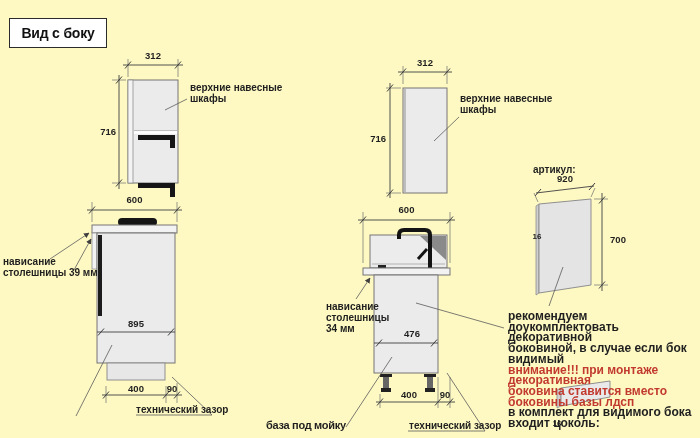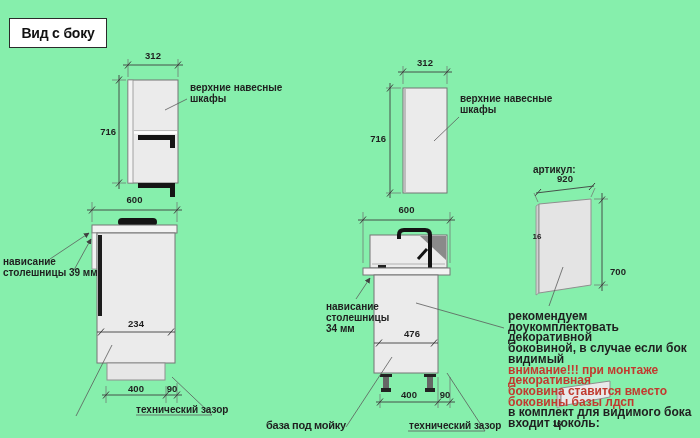--- a/index.html
+++ b/index.html
@@ -1,16 +1,16 @@
 <!DOCTYPE html>
 <html><head>
 <meta charset="utf-8">
 <style>
   html,body{margin:0;padding:0;background:#fff;}
-  #canvas{position:relative;width:700px;height:438px;background:#86efac;overflow:hidden;
+  #canvas{position:relative;width:700px;height:438px;background:#fef9c3;overflow:hidden;
           font-family:"Liberation Sans",sans-serif;}
   svg{position:absolute;left:0;top:0;}
   .cab{fill:#ebebeb;stroke:#757575;stroke-width:1;}
   .cabl{fill:#f3f3f3;stroke:#8f8f8f;stroke-width:0.8;}
   .cab2{fill:#e7e7e7;stroke:#8f8f8f;stroke-width:1;}
   .counter{fill:#f2f2f2;stroke:#757575;stroke-width:1;}
   .dim{stroke:#3f3f3f;stroke-width:0.9;fill:none;}
   .ext{stroke:#6f6f6f;stroke-width:0.7;}
   .tick{stroke:#3f3f3f;stroke-width:1;}
   .ldr{stroke:#5a5a5a;stroke-width:0.8;fill:none;}
@@ -195,21 +195,21 @@
 
   <div class="titlebox">Вид с боку</div>
 
   <div class="txt dimnum ctr" style="left:128px;top:50px;width:50px;">312</div>
   <div class="txt dimnum rgt" style="left:88px;top:126px;width:28px;">716</div>
   <div class="txt small" style="left:190px;top:82px;">
     <div>верхние навесные</div>
     <div>шкафы</div>
   </div>
   <div class="txt dimnum ctr" style="left:92px;top:194px;width:85px;">600</div>
-  <div class="txt dimnum ctr" style="left:97px;top:318px;width:78px;">234</div>
+  <div class="txt dimnum ctr" style="left:97px;top:318px;width:78px;">895</div>
   <div class="txt dimnum ctr" style="left:106px;top:383px;width:60px;">400</div>
   <div class="txt dimnum ctr" style="left:160px;top:383px;width:24px;">90</div>
   <div class="txt small" style="left:136px;top:404px;">технический зазор</div>
   <div class="txt small" style="left:3px;top:256px;">
     <div>нависание</div>
     <div>столешницы 39 мм</div>
   </div>
 
   <div class="txt dimnum ctr" style="left:403px;top:57px;width:44px;">312</div>
   <div class="txt dimnum rgt" style="left:358px;top:133px;width:28px;">716</div>
@@ -225,21 +225,21 @@
   <div class="txt small" style="left:326px;top:301px;">
     <div>нависание</div>
     <div>столешницы</div>
     <div>34 мм</div>
   </div>
   <div class="txt caption" style="left:266px;top:419px;">база под мойку</div>
 
   <div class="txt small" style="left:533px;top:152px;margin-top:12px;">артикул:</div>
   <div class="txt dimnum ctr" style="left:540px;top:173px;width:50px;">920</div>
   <div class="txt tiny ctr" style="left:529px;top:193px;width:16px;">16</div>
-  <div class="txt dimnum ctr" style="left:606px;top:234px;width:24px;margin-top:32px;">700</div>
+  <div class="txt dimnum ctr" style="left:606px;top:234px;width:24px;">700</div>
 
   <div class="note">
     <div>рекомендуем доукомплектовать декоративной</div>
     <div>боковиной, в случае если бок видимый</div>
     <div class="red">внимание!!! при монтаже декоративная</div>
     <div class="red">боковина ставится вместо боковины базы лдсп</div>
     <div>в комплект для видимого бока входит цоколь:</div>
   </div>
 
   <div class="txt tiny ctr" style="left:549px;top:380px;width:16px;">16</div>

